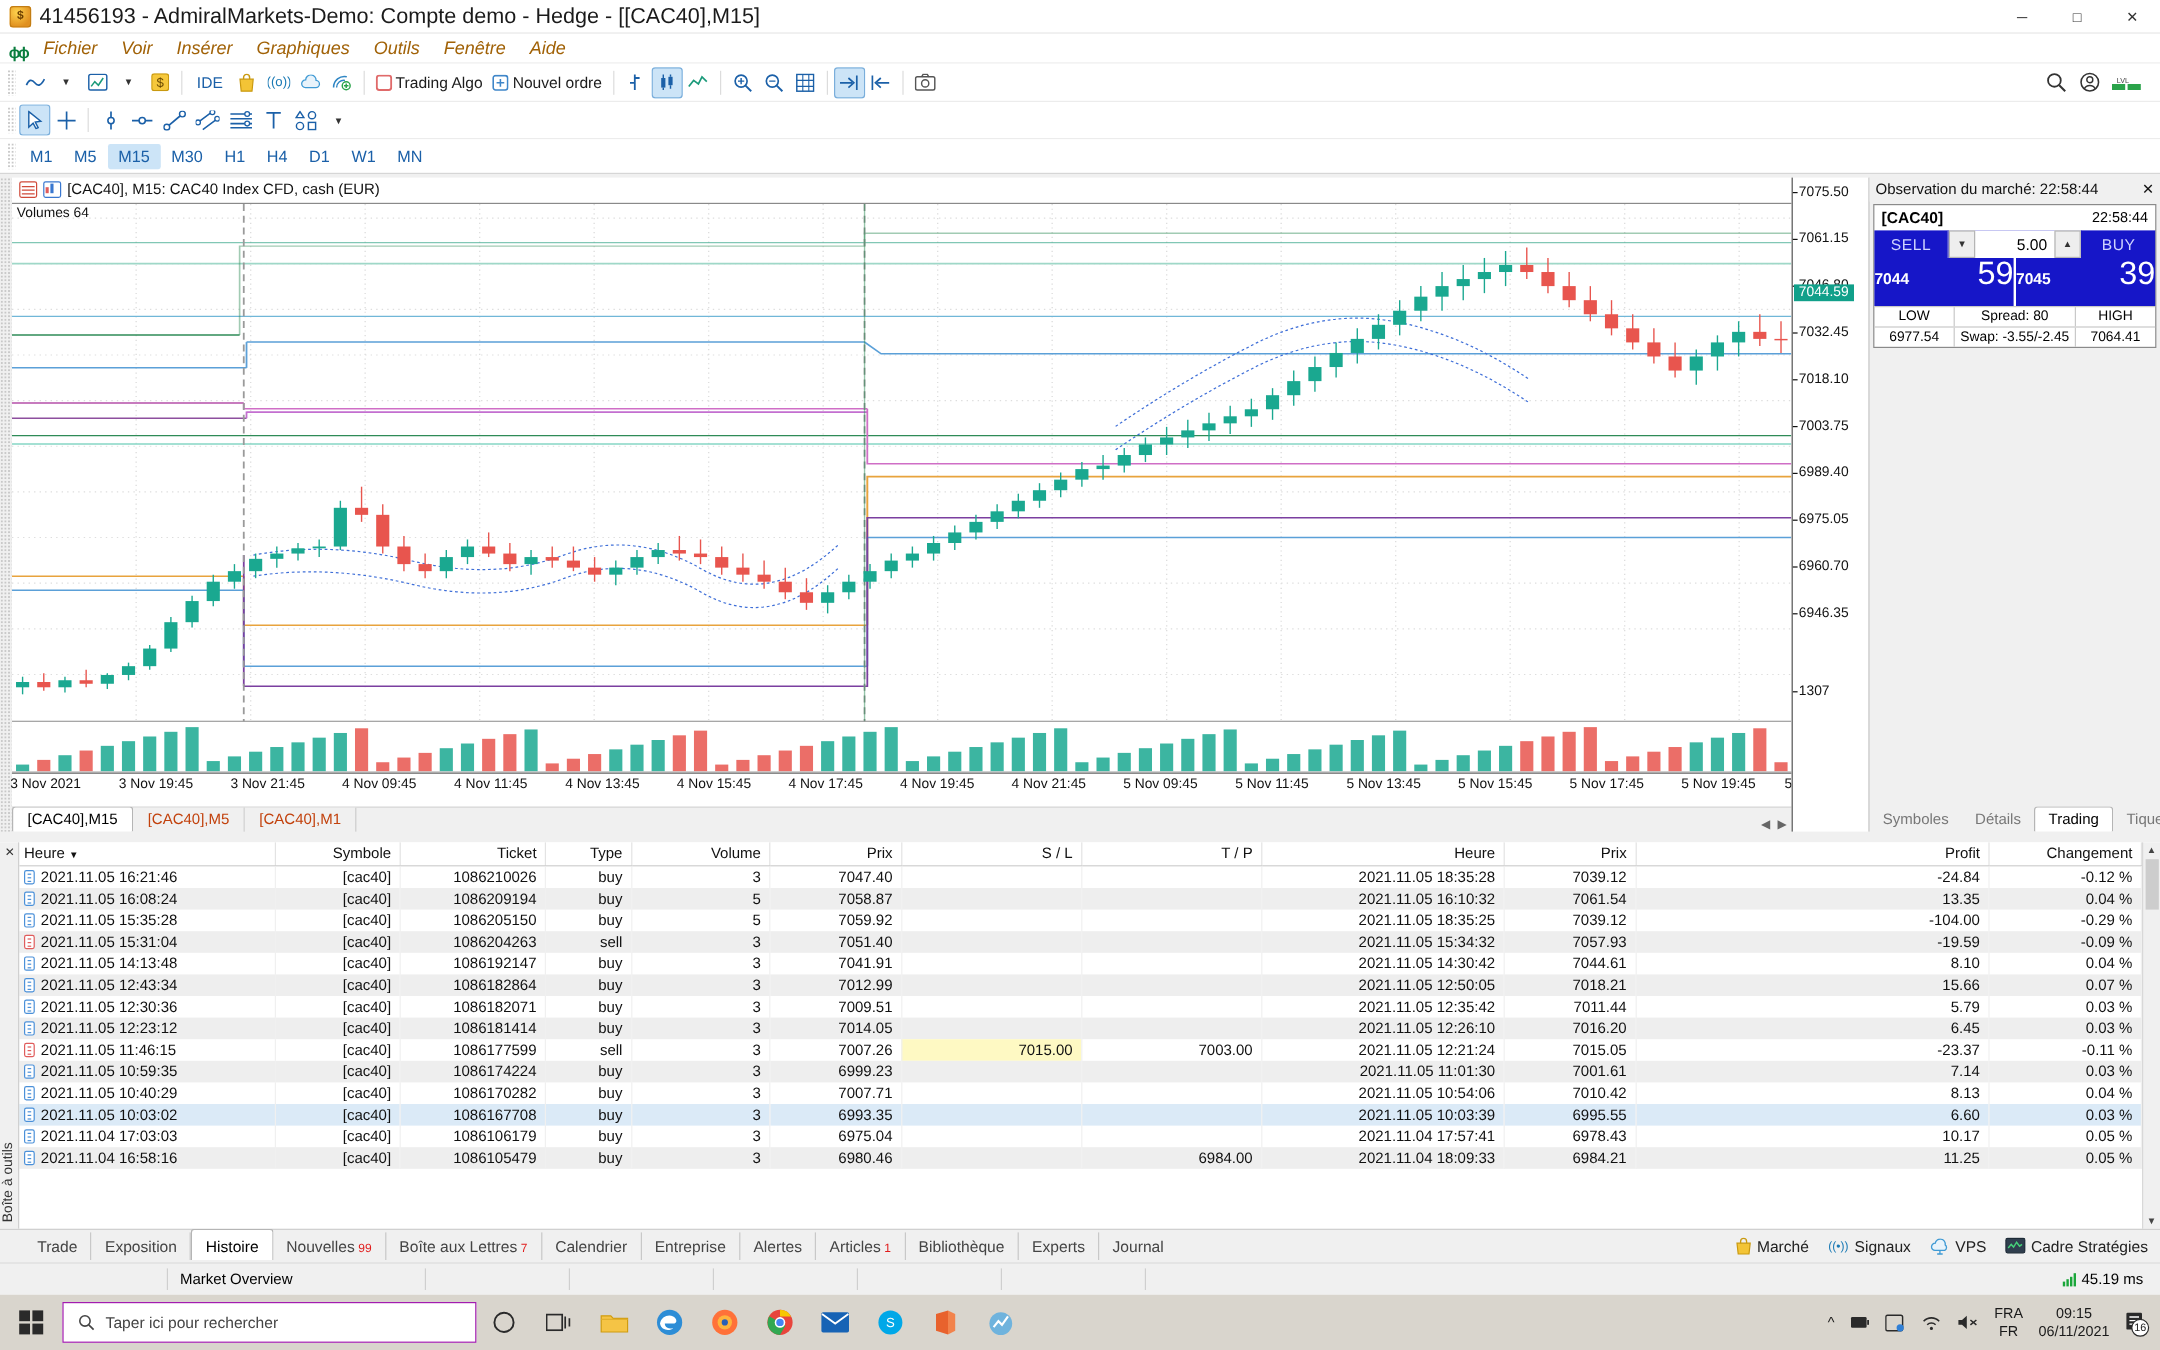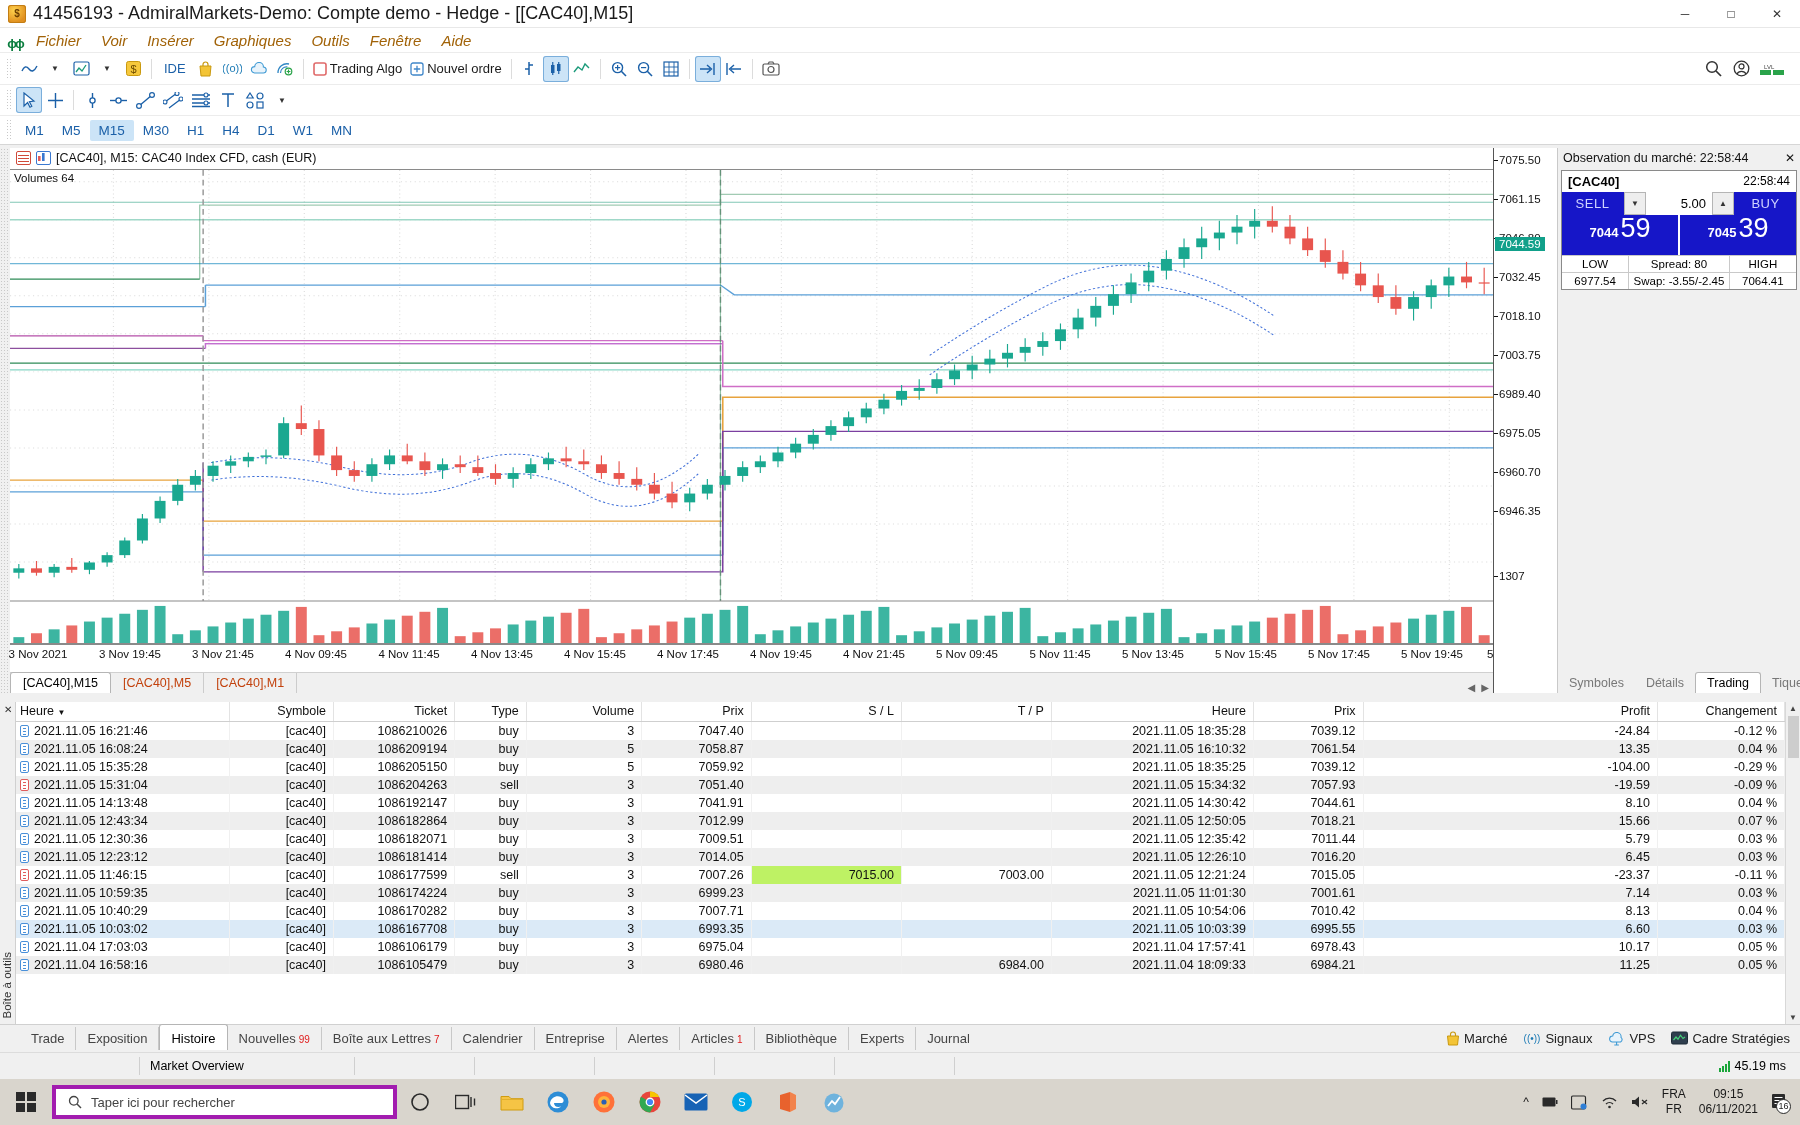--- a/index.html
+++ b/index.html
@@ -96,21 +96,21 @@
   .mw-btnrow { display:flex; height:23px; background:#1616c8; align-items:stretch;}
   .mw-sell,.mw-buy { flex:1; color:#cfd3ff; font-size:13px; display:flex; align-items:center;
                      justify-content:center; letter-spacing:.5px;}
   .mw-vol { width:112px; display:flex; background:#fff; border-left:1px solid #1616c8;
             border-right:1px solid #1616c8; align-items:stretch;}
   .mw-spin { width:22px; background:#eee; border:1px solid #b5b5b5; display:flex;
              align-items:center; justify-content:center; font-size:8px; color:#333;}
   .mw-volval { flex:1; display:flex; align-items:center; justify-content:flex-end;
                padding-right:6px; font-size:13px; color:#000;}
   .mw-quotes { display:flex; height:40px; background:#1616c8; }
-  .mw-q { flex:1; display:flex; align-items:baseline; justify-content:center; gap:2px;
+  .mw-q { flex:1; display:flex; align-items:baseline; justify-content:space-between; gap:2px;
           color:#fff; }
   .mw-q .big { font-size:27px; line-height:1; font-weight:300;}
   .mw-q .small { font-size:13px; font-weight:bold; }
   .mw-q.sellq { border-right:2px solid #fff;}
   .mw-lhrow { display:flex; border-top:1px solid #c9c9c9; font-size:11.5px;}
   .mw-cell { flex:1; text-align:center; padding:2px 0; }
   .mw-cell.mid { flex:1.5; border-left:1px solid #c9c9c9; border-right:1px solid #c9c9c9;}
   .rp-tabs { margin-top:auto; height:21px; display:flex; align-items:flex-end; }
   .rtab { padding:3px 11px; font-size:12.5px; color:#777; }
   .rtab.sel { background:#fff; color:#000; border:1px solid #b5b5b5; border-bottom:none;
@@ -134,21 +134,21 @@
   table.hist td.l { text-align:left; }
   tr.alt td { background:#eeeeee; }
   tr.sel td { background:#dbeaf7 !important; }
   .rowico { display:inline-block; width:9px;height:12px; border:1px solid #4a90d9; border-radius:2px;
             vertical-align:-2px; margin-right:5px; background:#fff; position:relative;}
   .rowico.s { border-color:#e05c5c; }
   .rowico::after{ content:""; position:absolute; left:2px; top:2px; width:3px; height:1px;
         background:#4a90d9; box-shadow:0 3px 0 #4a90d9, 0 6px 0 #4a90d9;}
   .rowico.s::after{ background:#e05c5c; box-shadow:0 3px 0 #e05c5c, 0 6px 0 #e05c5c;}
   .pos { color:#1a35d8; } .neg { color:#e01b1b; }
-  .slcell { background:#bef264; }
+  .slcell { background:#fef9c3; }
   .tpcell { background:#33e033; }
   .term-scroll { width:15px; background:#f0f0f0; border-left:1px solid #d8d8d8;
                  display:flex; flex-direction:column; align-items:center; }
   .sarrow { font-size:8px; color:#444; padding:2px 0; }
   .sthumb { width:11px; height:42px; background:#cdcdcd; margin-top:1px; }
 
   
   .termtabs { position:absolute; left:0; right:0; top:1024px; height:28px; background:#f0f0f0;
               display:flex; align-items:center; border-top:1px solid #d0d0d0; padding-left:20px;}
   .ttab { padding:4px 11px; font-size:13px; color:#444; display:flex; align-items:baseline; gap:3px;
@@ -169,21 +169,21 @@
   .bars { display:inline-flex; align-items:flex-end; gap:1px; height:11px;}
   .bars i { width:2px; background:#1aa63a; display:block;}
 
   
   .taskbar { position:absolute; left:0; bottom:0; width:1800px; height:46px; background:#d9d5cd;
              display:flex; align-items:center; }
   .start { width:52px; height:46px; display:flex; align-items:center; justify-content:center;}
   .winlogo { display:grid; grid-template-columns:9px 9px; grid-template-rows:9px 9px; gap:2px;}
   .winlogo i { background:#2a2a2a; display:block;}
   .searchbox { width:345px; height:34px; background:#fff; display:flex; align-items:center;
-               gap:9px; padding:0 12px; font-size:13px; color:#444; border:4px solid #a21caf;}
+               gap:9px; padding:0 12px; font-size:13px; color:#444; border:1px solid #a21caf;}
   .tbicon { width:46px;height:46px; display:flex; align-items:center; justify-content:center;}
   .tray { margin-left:auto; display:flex; align-items:center; gap:13px; padding-right:12px;
           font-size:12px; color:#1a1a1a;}
   .clock { text-align:center; line-height:1.25; font-size:12px;}
 
   svg { display:block; }
 </style>
 </head>
 <body>
 

